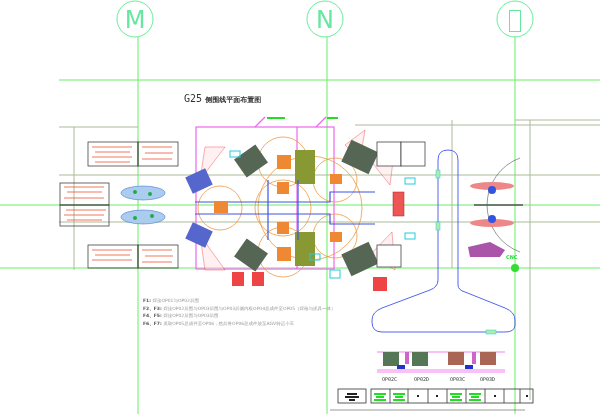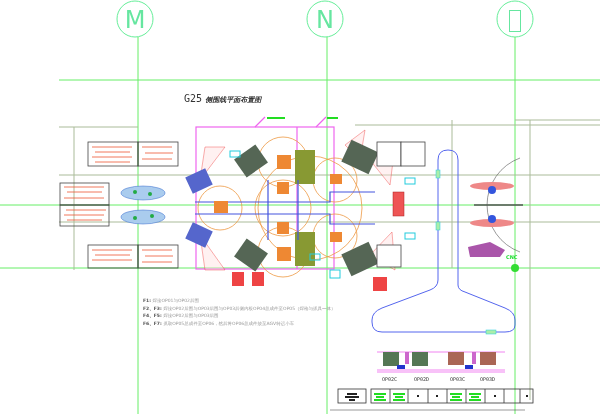--- a/index.html
+++ b/index.html
@@ -1,21 +1,21 @@
 <!DOCTYPE html>
 <html><head>
 <meta charset="utf-8">
 <style>
   html, body { margin:0; padding:0; background:#ffffff; }
   body { width:600px; height:414px; overflow:hidden; position:relative; font-family:"DejaVu Sans", sans-serif; }
   #canvas { position:absolute; left:0; top:0; width:600px; height:414px; }
   .axis-label { position:absolute; font-family:"DejaVu Sans", sans-serif; font-size:24px; color:#66e6a0; text-align:center; width:40px; line-height:40px; }
   .title { position:absolute; left:184px; top:93px; font-size:10px; color:#333; white-space:nowrap; }
   .title .g { font-family:"DejaVu Sans Mono", monospace; font-size:10px; letter-spacing:0px; }
-  .title .zh { font-size:7px; font-weight:bold;font-style:italic; }
+  .title .zh { font-size:7px; font-weight:bold; }
   .notes { position:absolute; left:143px; top:297px; font-size:4.5px; color:#999; line-height:7.6px; white-space:nowrap; }
   .notes b { color:#555; }
   .op-label { position:absolute; font-size:5px; color:#333; top:376px; white-space:nowrap; font-family:"DejaVu Sans Mono", monospace; }
   .cnc { position:absolute; left:506px; top:254px; font-size:5px; color:#22dd33; font-weight:bold; }
 </style>
 </head>
 <body>
 
 <svg id="canvas" viewBox="0 0 600 414" xmlns="http://www.w3.org/2000/svg">
 

